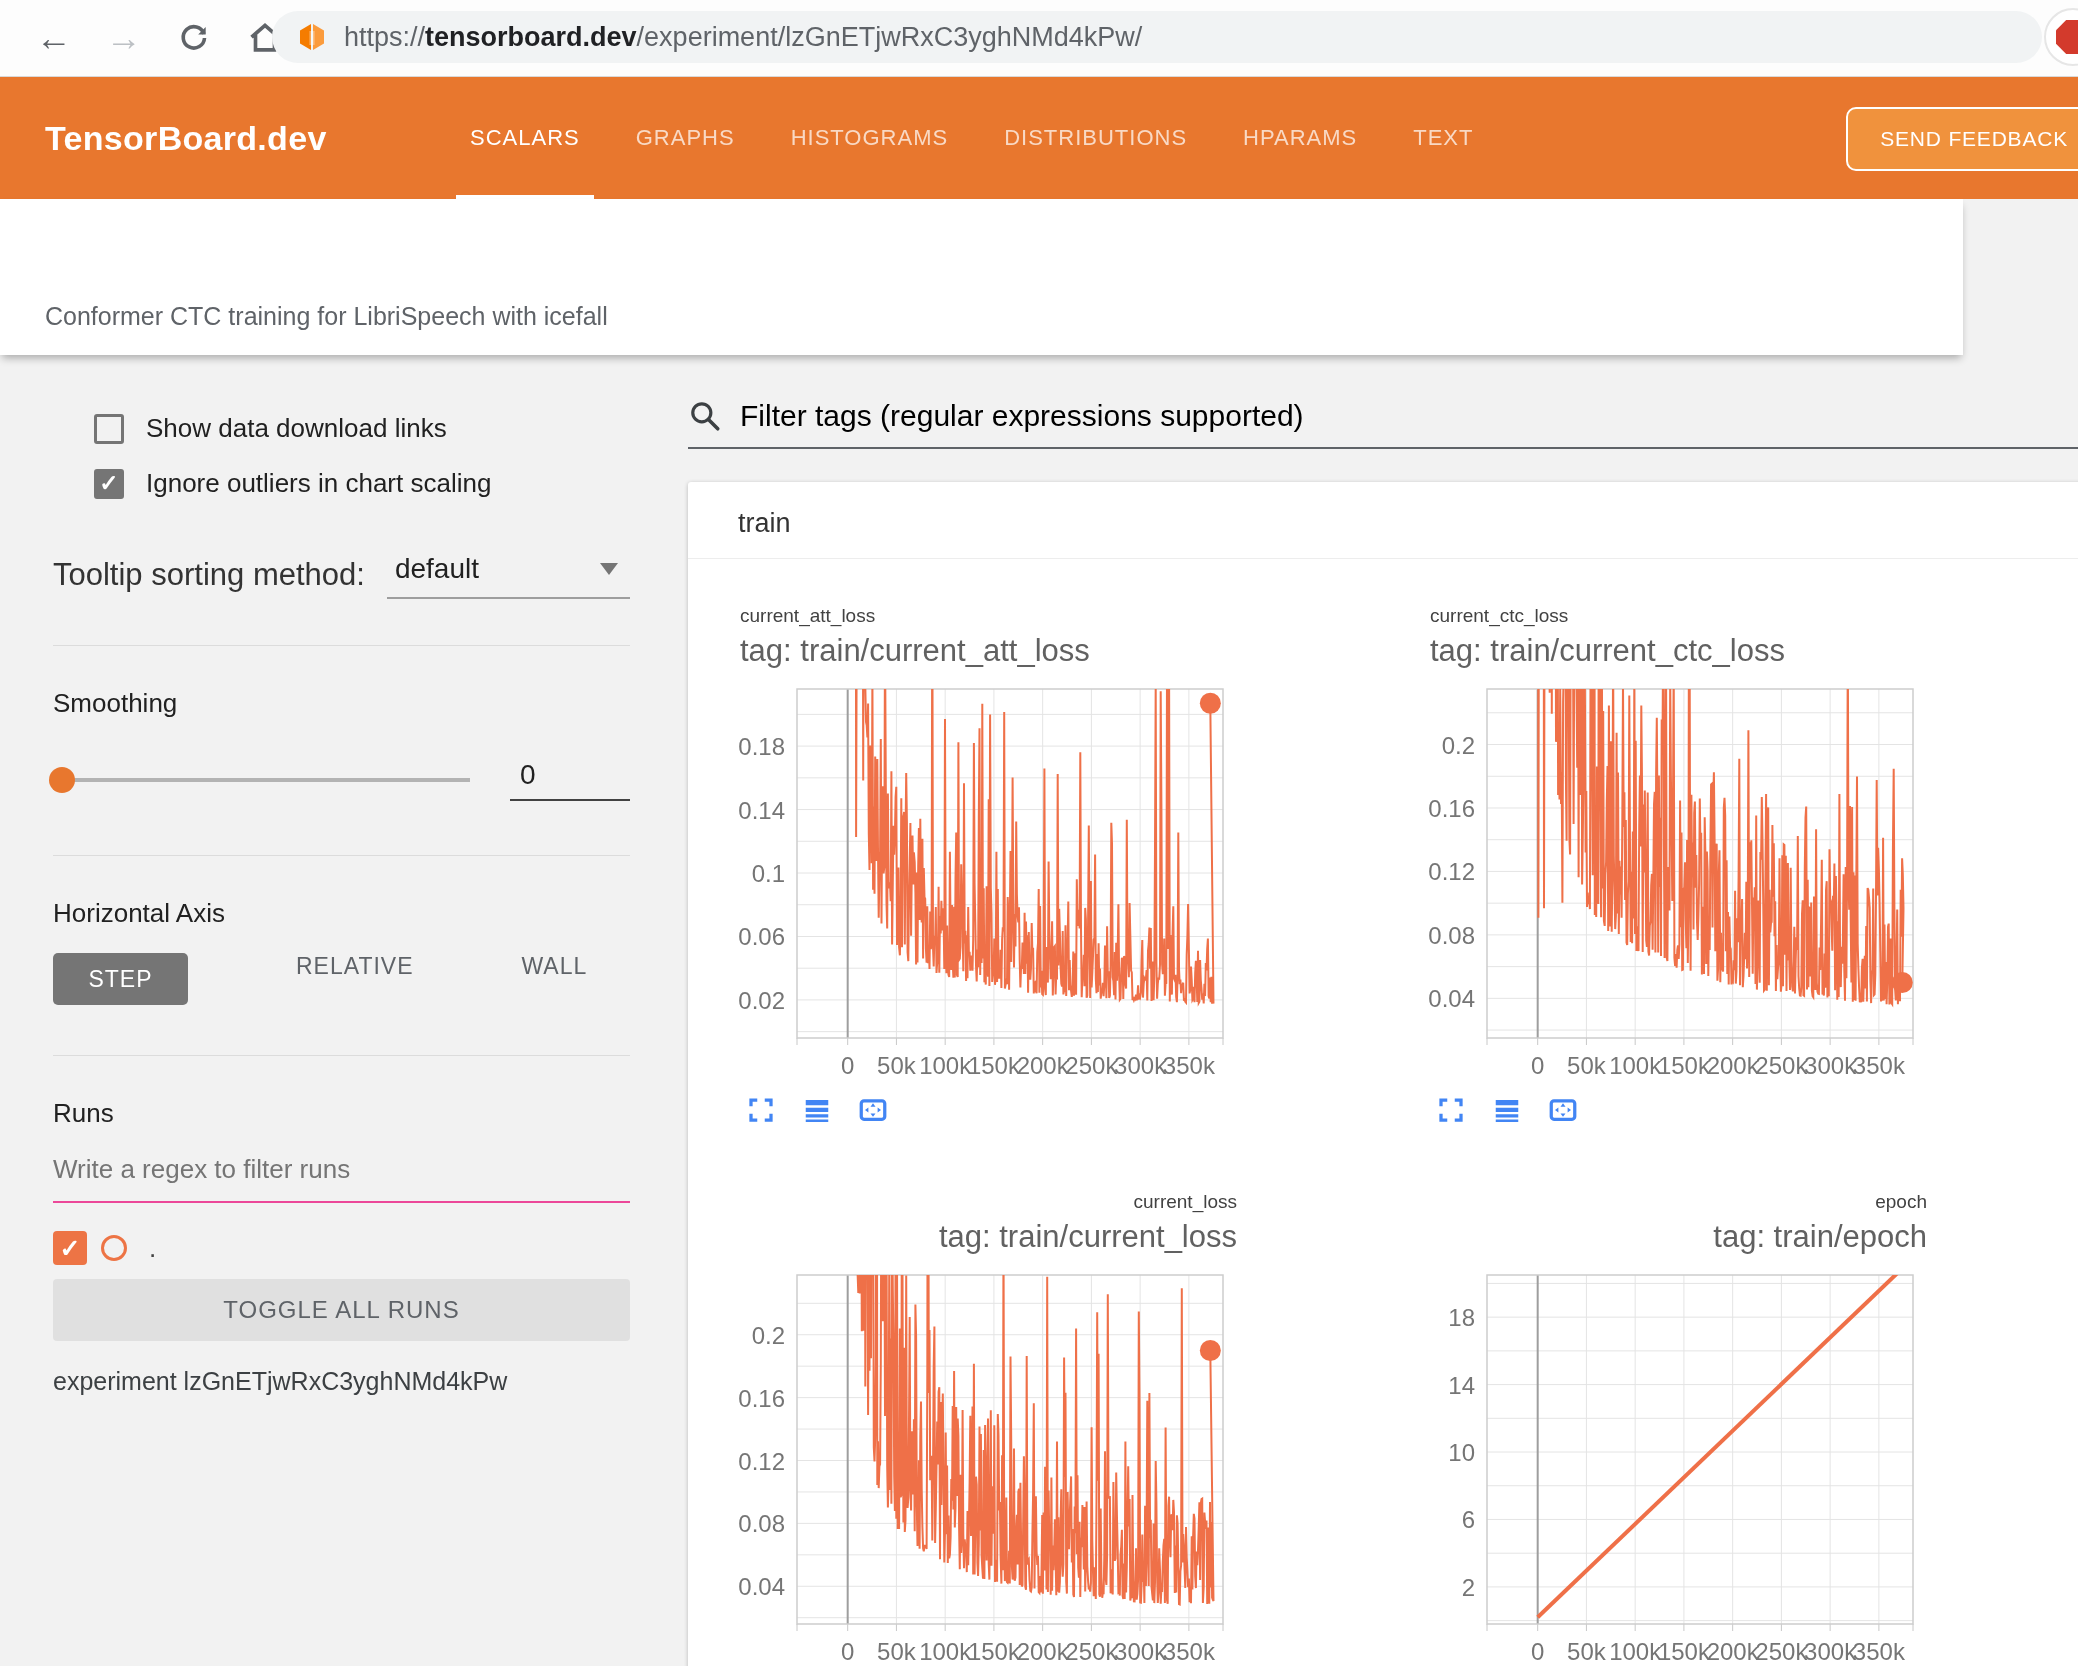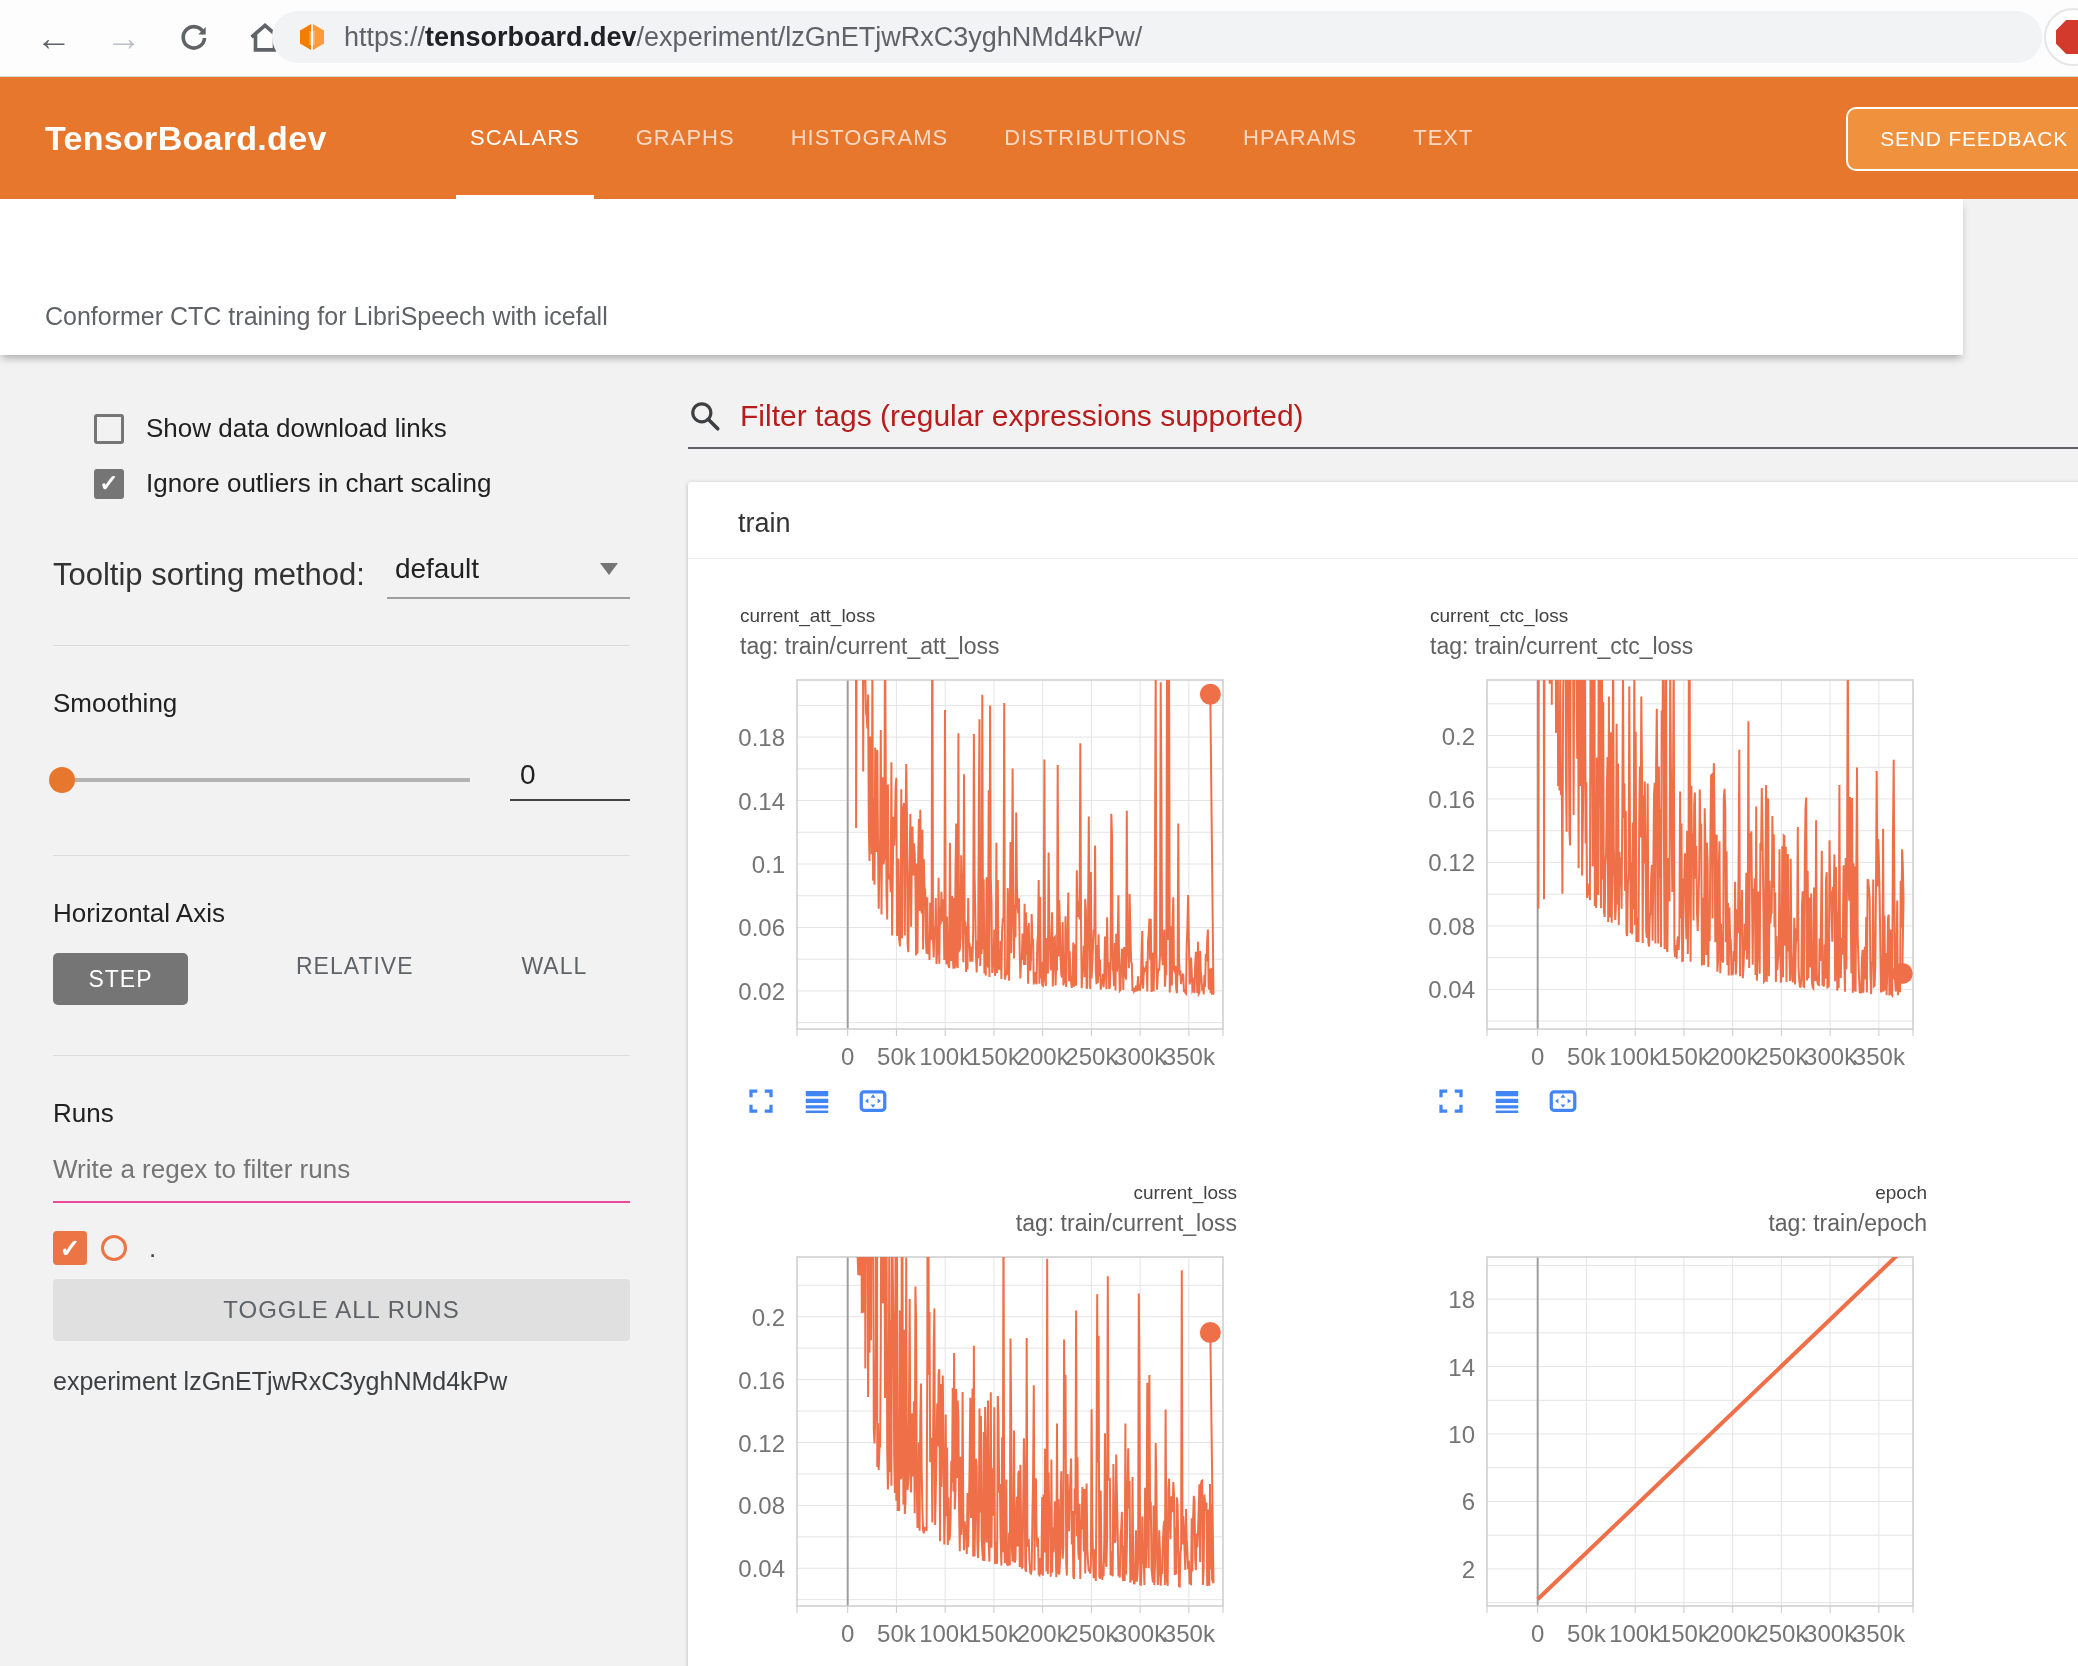--- a/index.html
+++ b/index.html
@@ -77,30 +77,30 @@
   .run-swatch { width:26px; height:26px; border-radius:50%; border:3px solid #ed7445; margin-left:14px; }
   .run-name { font-size:26px; color:#424242; margin-left:22px; }
   .toggle-btn { margin-top:14px; height:62px; background:#e0e0e0; border-radius:4px; color:#5f6368;
     font-size:24px; letter-spacing:1px; display:flex; align-items:center; justify-content:center; cursor:pointer; }
   .experiment-line { margin-top:26px; font-size:25px; color:#3c4043; }
 
   
   .main { position:absolute; left:660px; top:355px; right:-14px; bottom:-80px; }
   .filter-row { margin:44px 0 0 28px; padding-bottom:14px; border-bottom:2px solid #5f6368;
     display:flex; align-items:center; gap:18px; }
-  .filter-placeholder { font-size:30px; color:#b91c1c; }
+  .filter-placeholder { font-size:30px; color:#000000; }
   .card { margin:33px 0 0 28px; background:#fff; border-radius:3px; box-shadow:0 1px 4px rgba(0,0,0,.24);
     height:1260px; overflow:hidden; }
   .card-header { padding:26px 0 19px 50px; font-size:27px; color:#333; border-bottom:1px solid #ededed; }
   .charts { display:flex; flex-wrap:wrap; padding:46px 0 0 44px; }
   .chart { width:505px; }
   .chart.col2 { margin-left:185px; }
   .chart.row2 { margin-top:66px;text-align:right; }
   .chart-title { font-size:19px; color:#424242; margin-left:8px; }
-  .chart-tag { font-size:23px; color:#616161; margin:6px 0 14px 8px; }
+  .chart-tag { font-size:31px; color:#616161; margin:6px 0 14px 8px; }
   .chart-icons { display:flex; gap:26px; margin:16px 0 0 14px; }
   .chart-icons span { cursor:pointer; line-height:0; }
   svg text { font-family:"Liberation Sans", sans-serif; }
 </style>
 </head>
 <body>
 
 <div class="stage">
 
   <div class="browser-bar">

